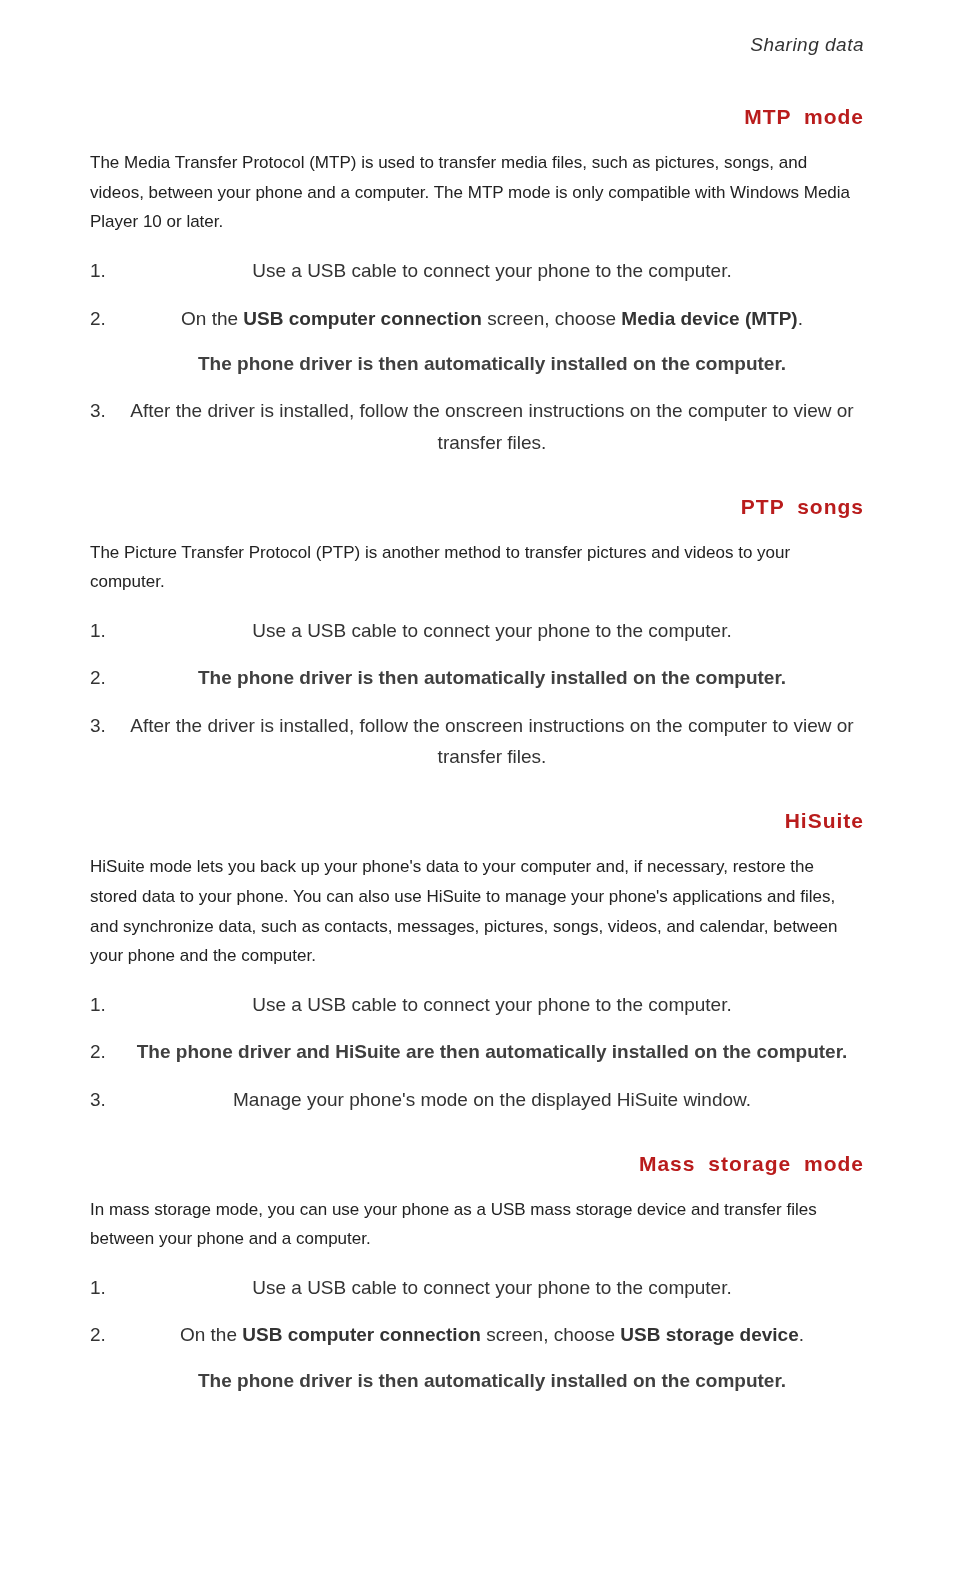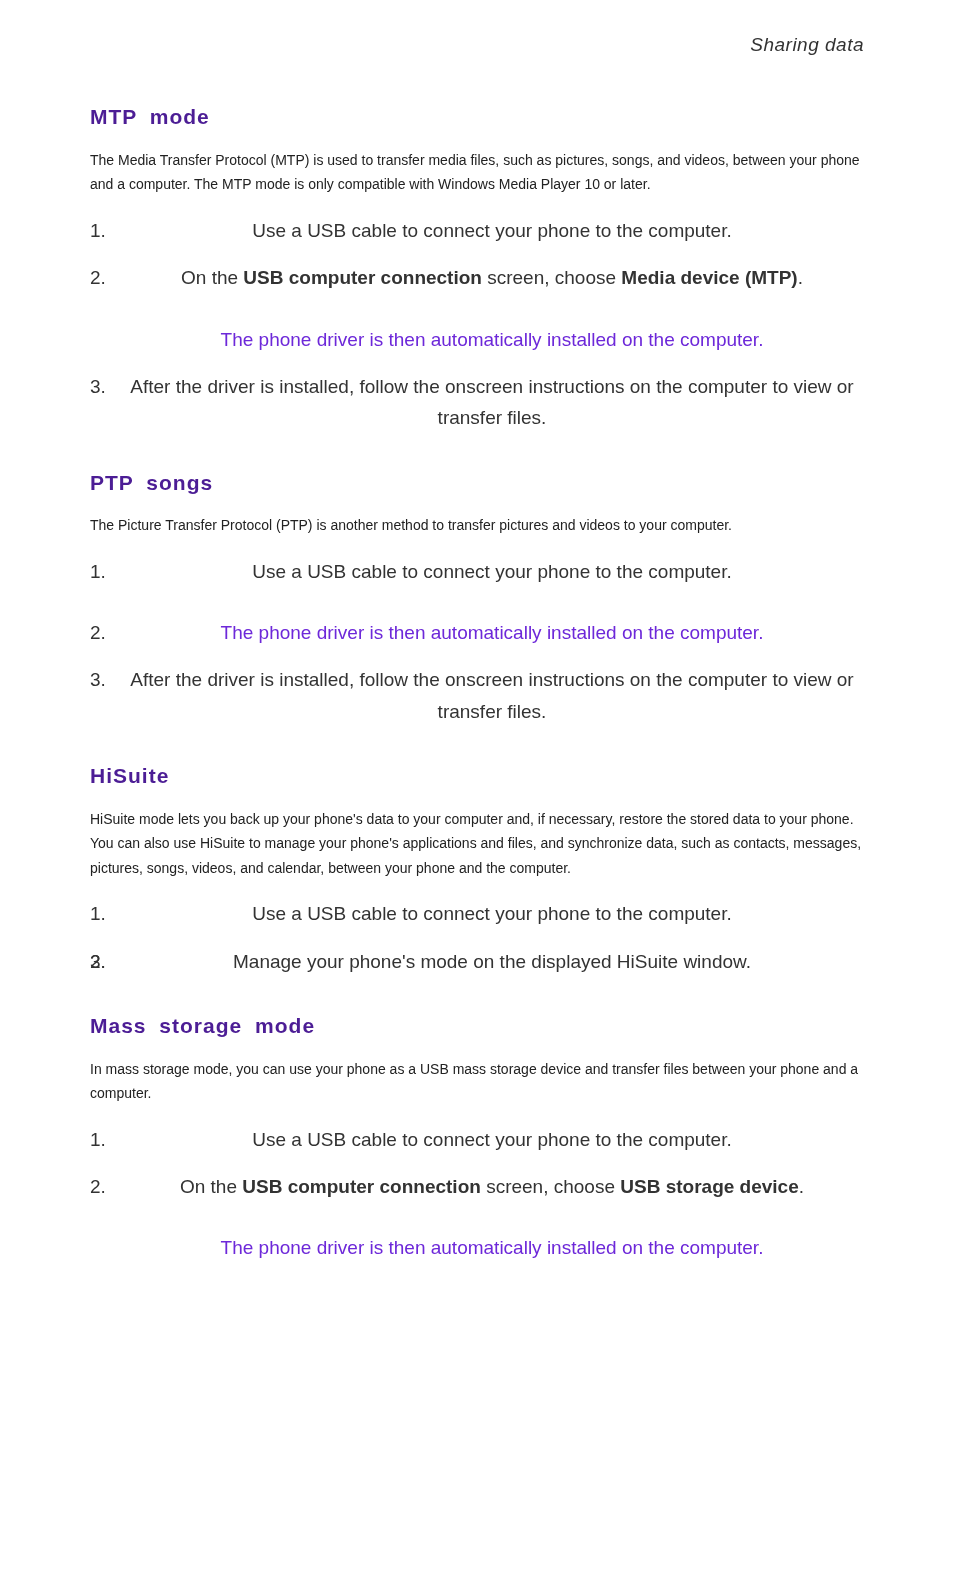--- a/index.html
+++ b/index.html
@@ -13,31 +13,32 @@
   }
   .header-text {
     text-align: right;
     font-size: 19px;
     color: #333333;
     letter-spacing: 0.5px;
     margin-bottom: 40px;
     font-style: italic;
   }
   h2.section-heading {
-    color: #4c1d95;
+    color: #b91c1c;
     font-size: 21px;
     font-weight: 700;
     letter-spacing: 1px;
     margin-top: 32px;
     margin-bottom: 14px;
     word-spacing: 6px;
+    text-align: right;
   }
   p.section-body {
     color: #222222;
-    font-size: 14px;
+    font-size: 17px;
     line-height: 1.75;
     margin-bottom: 18px;
   }
   ol.steps {
     list-style: none;
     counter-reset: step;
     margin-bottom: 12px;
     text-align: center;
   }
   ol.steps > li {
@@ -53,22 +54,23 @@
     content: counter(step) ".";
     position: absolute;
     left: 0;
     top: 0;
     font-size: 19px;
     color: #333333;
   }
   ol.steps > li .step-text { display: block; }
   ol.steps > li .step-sub {
     display: block;
-    margin-top: 30px;
-    color: #6d28d9;
+    margin-top: 14px;
+    color: #404040;
+    font-weight: bold;
   }
   .b { font-weight: 700; margin-top: 20px; }
 </style>
 </head>
 <body>
 
 <div class="header-text">Sharing data</div>
 
 <h2 class="section-heading">MTP  mode</h2>
 <p class="section-body">The Media Transfer Protocol (MTP) is used to transfer media files, such as pictures, songs, and videos, between your phone and a computer. The MTP mode is only compatible with Windows Media Player 10 or later.</p>
@@ -99,20 +101,21 @@
     </li>
 </ol>
 
 <h2 class="section-heading">HiSuite</h2>
 <p class="section-body">HiSuite mode lets you back up your phone's data to your computer and, if necessary, restore the stored data to your phone. You can also use HiSuite to manage your phone's applications and files, and synchronize data, such as contacts, messages, pictures, songs, videos, and calendar, between your phone and the computer.</p>
 <ol class="steps">
   <li>
       <span class="step-text">Use a USB cable to connect your phone to the computer.</span>
     </li>
   <li>
+    <span class="step-sub">The phone driver and HiSuite are then automatically installed on the computer.</span>
   </li>
   <li>
       <span class="step-text">Manage your phone's mode on the displayed HiSuite window.</span>
     </li>
 </ol>
 
 <h2 class="section-heading">Mass  storage  mode</h2>
 <p class="section-body">In mass storage mode, you can use your phone as a USB mass storage device and transfer files between your phone and a computer.</p>
 <ol class="steps">
   <li>

